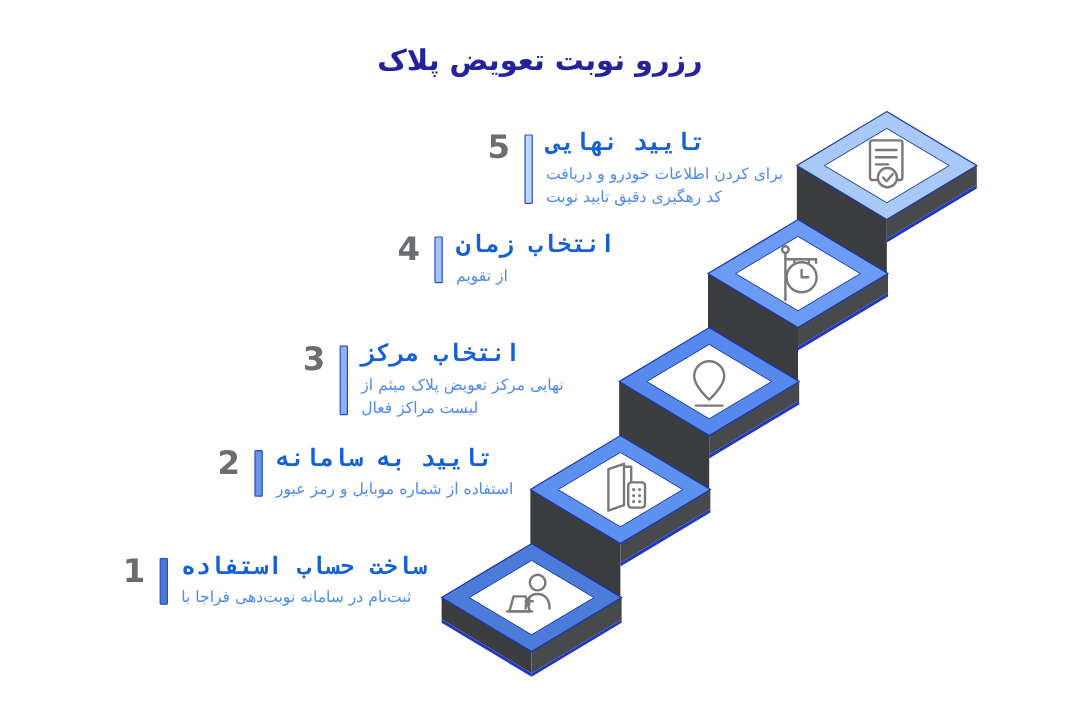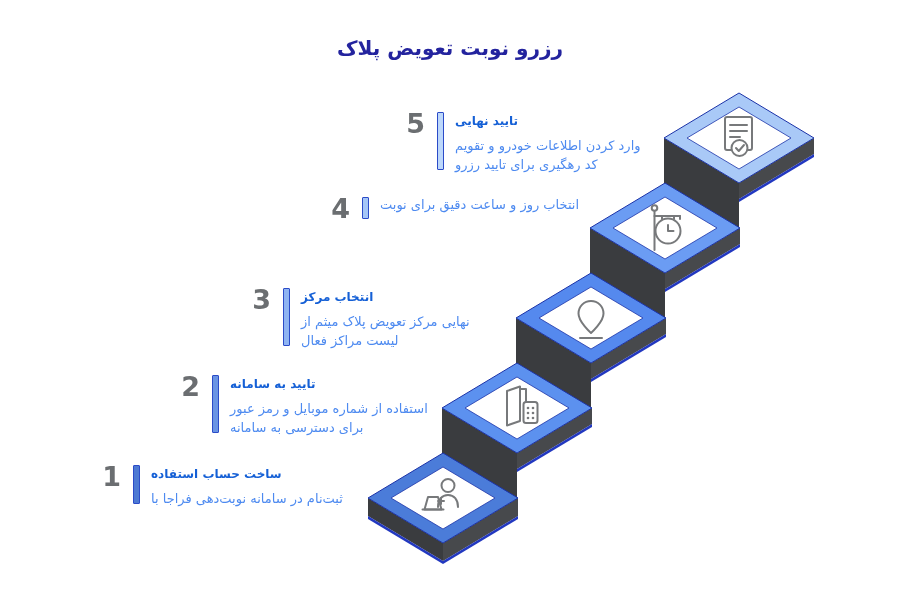--- a/index.html
+++ b/index.html
@@ -5,37 +5,37 @@
   html,body{margin:0;padding:0;}
   body{
     width:900px;height:600px;position:relative;overflow:hidden;background:#ffffff;
     font-family:"DejaVu Sans", sans-serif;
   }
   .stage{position:absolute;inset:0;width:900px;height:600px;}
 
   .main-title{
     position:absolute;left:0;top:36px;width:900px;
     text-align:center;direction:rtl;
-    font-size:20px;font-weight:bold;color:var(--title-color,#23239E);
+    font-size:24px;font-weight:bold;color:var(--title-color,#23239E);
     letter-spacing:0;
   }
 
   .step-row{position:absolute;display:flex;align-items:stretch;}
   .step-num{
     width:40px;text-align:right;flex:0 0 40px;margin-right:12px;
     font-size:27px;font-weight:bold;color:var(--number-color,#6B6E71);line-height:1.05;
   }
   .step-bar{
     flex:0 0 5px;width:5px;margin-right:11px;margin-top:2px;margin-bottom:4px;
     border:1.5px solid var(--bar-border,#2B4BC8);border-radius:1px;
   }
   .step-text{width:212px;direction:rtl;text-align:left;}
   .step-title{
-    font-size:12px;font-weight:bold;color:var(--step-title-color,#1560D6);
-    line-height:22px;margin-bottom:4px;
+    font-size:20px;font-weight:bold;color:var(--step-title-color,#1560D6);
+    line-height:22px;margin-bottom:4px;font-family:Liberation Mono, monospace;
   }
   .step-desc{font-size:13px;line-height:19px;color:var(--step-desc-color,#4D8AF0);}
   .step-desc span{display:block;white-space:nowrap;}
 
   .row-5 .step-bar{background:var(--bar-5,#BDD8FB);}
   .row-4 .step-bar{background:var(--bar-4,#A5C6F7);}
   .row-3 .step-bar{background:var(--bar-3,#8FB4F2);}
   .row-2 .step-bar{background:var(--bar-2,#6A94E4);}
   .row-1 .step-bar{background:var(--bar-1,#4D79D3);}
 
@@ -146,32 +146,33 @@
       </g>
     </g>
   </svg>
 
   <div class="step-row row-5" style="left:385px;top:110px;">
     <div class="step-num">5</div>
     <div class="step-bar"></div>
     <div class="step-text">
       <div class="step-title">تایید نهایی</div>
       <div class="step-desc">
-        <span>وارد کردن اطلاعات خودرو و تقویم</span>
-        <span>کد رهگیری برای تایید رزرو</span>
+        <span>برای کردن اطلاعات خودرو و دریافت</span>
+        <span>کد رهگیری دقیق تایید نوبت</span>
       </div>
     </div>
   </div>
 
   <div class="step-row row-4" style="left:310px;top:195px;">
     <div class="step-num">4</div>
     <div class="step-bar"></div>
     <div class="step-text">
-      <div class="step-desc">
-        <span>انتخاب روز و ساعت دقیق برای نوبت</span>
+      <div class="step-title">انتخاب زمان</div>
+      <div class="step-desc">
+        <span>از تقویم</span>
       </div>
     </div>
   </div>
 
   <div class="step-row row-3" style="left:231px;top:286px;">
     <div class="step-num">3</div>
     <div class="step-bar"></div>
     <div class="step-text">
       <div class="step-title">انتخاب مرکز</div>
       <div class="step-desc">
@@ -181,21 +182,20 @@
     </div>
   </div>
 
   <div class="step-row row-2" style="left:160px;top:373px;">
     <div class="step-num">2</div>
     <div class="step-bar"></div>
     <div class="step-text">
       <div class="step-title">تایید به سامانه</div>
       <div class="step-desc">
         <span>استفاده از شماره موبایل و رمز عبور</span>
-        <span>برای دسترسی به سامانه</span>
       </div>
     </div>
   </div>
 
   <div class="step-row row-1" style="left:81px;top:463px;">
     <div class="step-num">1</div>
     <div class="step-bar"></div>
     <div class="step-text">
       <div class="step-title">ساخت حساب استفاده</div>
       <div class="step-desc">

